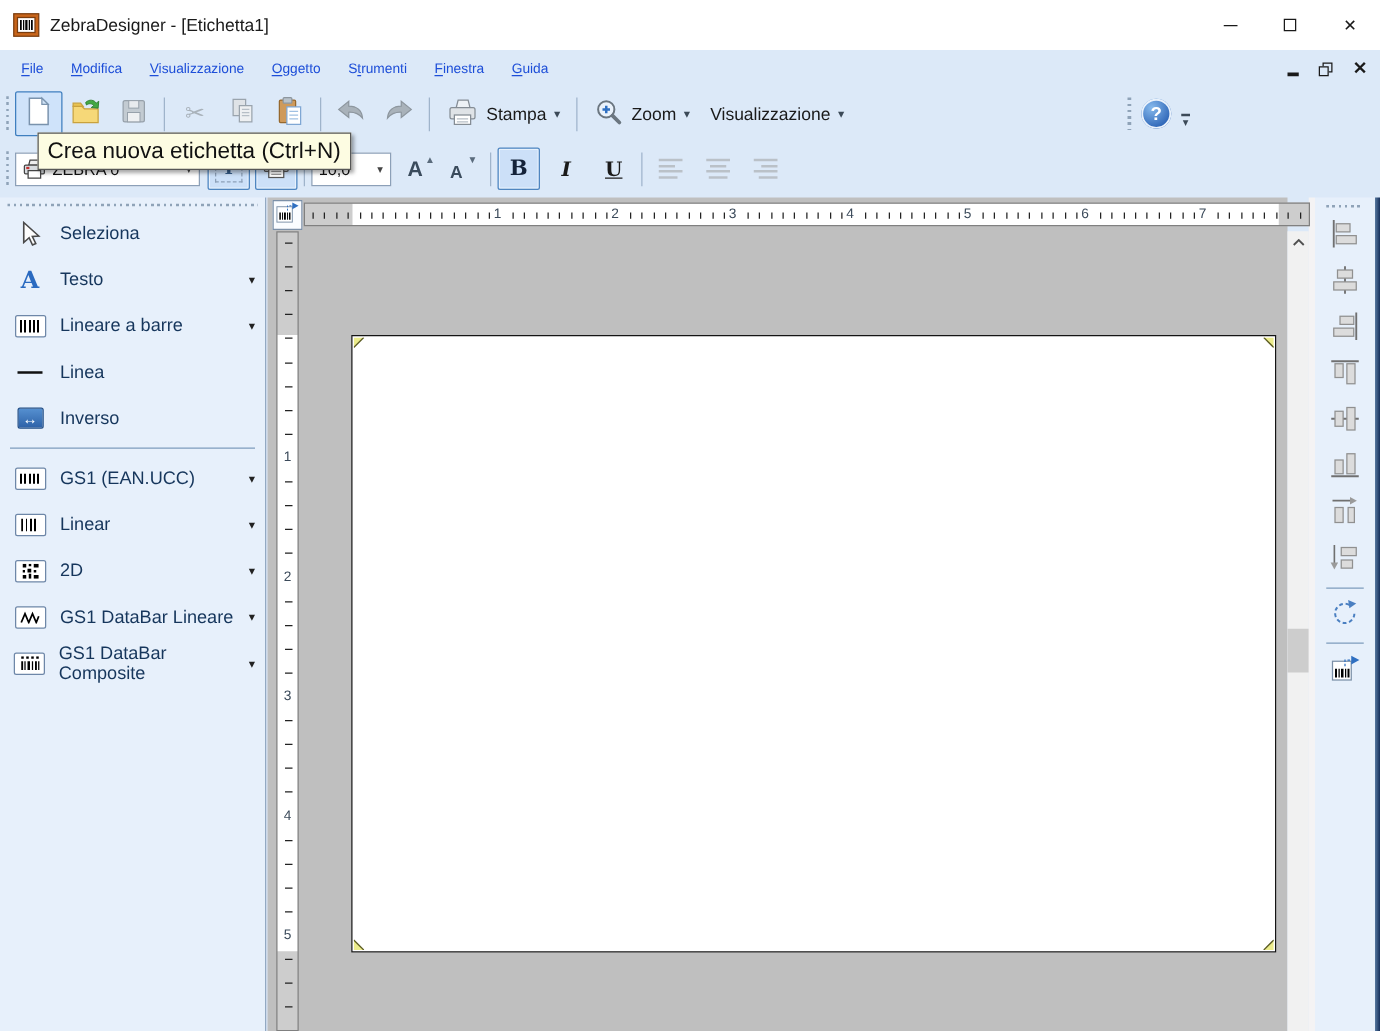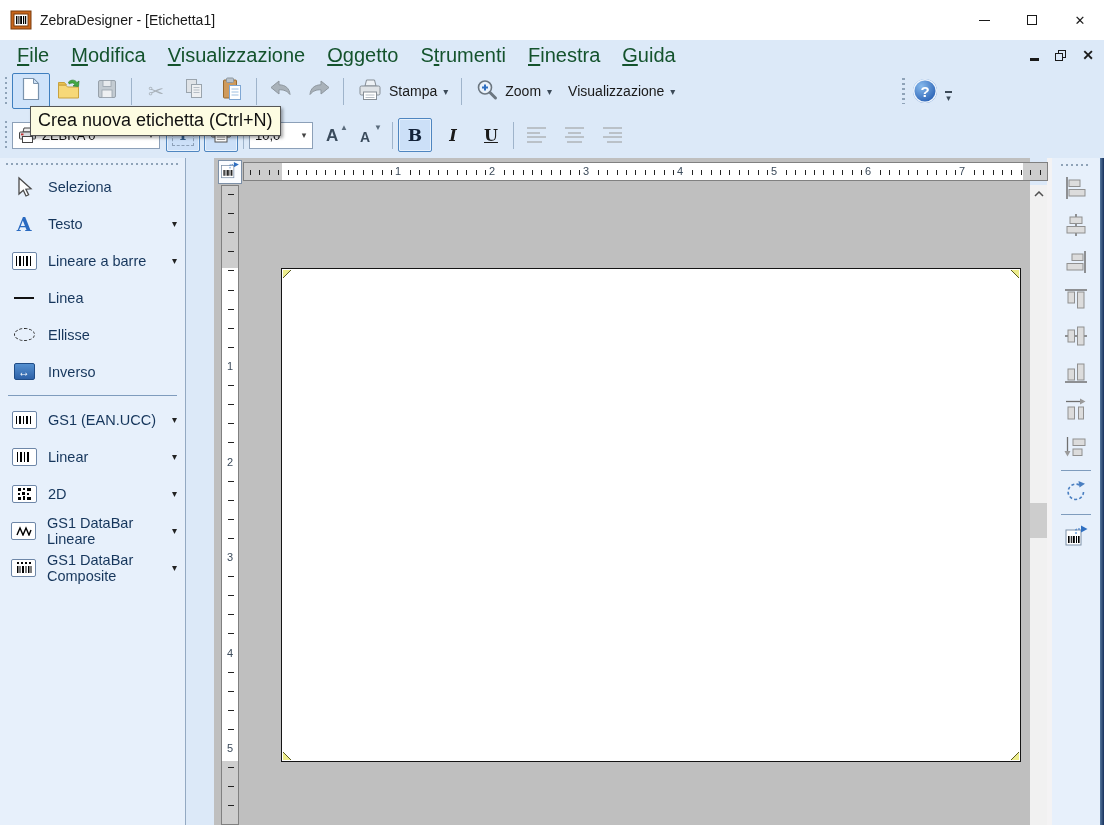--- a/index.html
+++ b/index.html
@@ -12,21 +12,21 @@
   .app-icon { width:22px; height:22px; margin-right:8px; flex:0 0 auto; }
   .titlebar .title { font-size:14px; color:#1a1a1a; }
   .win-controls { margin-left:auto; display:flex; height:100%; }
   .wbtn { width:48px; height:100%; display:flex; align-items:center; justify-content:center; color:#1a1a1a; }
   .min-glyph { width:11px; height:1px; background:#1a1a1a; }
   .max-glyph { width:10px; height:10px; border:1px solid #1a1a1a; }
   .close-glyph { font-size:13px; line-height:1; }
 
   
   .menubar { height:30px; background:#dce9f8; display:flex; align-items:center; padding-left:6px; position:relative; }
-  .menu-item { padding:5px 11px; font-size:20px; color:#14532d; cursor:default; }
+  .menu-item { padding:5px 11px; font-size:11px; color:#1d4ed8; cursor:default; }
   .menu-item u { text-underline-offset:2px; }
   .mdi-controls { position:absolute; right:10px; top:0; height:100%; display:flex; align-items:center; gap:16px; }
   .mdi-min { width:9px; height:3px; background:#1a1a1a; margin-top:8px; }
   .mdi-restore { position:relative; width:11px; height:11px; }
   .mdi-restore .b { position:absolute; left:0; bottom:0; width:8px; height:8px; border:1.6px solid #1a1a1a; background:#dce9f8; }
   .mdi-restore .f { position:absolute; right:0; top:0; width:8px; height:8px; border:1.6px solid #1a1a1a; }
   .mdi-close { font-size:14px; font-weight:bold; color:#1a1a1a; line-height:1; }
 
   
   .toolbar { display:flex; align-items:center; background:#dce9f8; position:relative; }
@@ -68,21 +68,21 @@
   .alignbars { width:19px; display:flex; flex-direction:column; gap:2.5px; }
   .alignbars div { height:2px; background:#b9bfc6; }
   .alignbars.l { align-items:flex-start; } .alignbars.c { align-items:center; } .alignbars.r { align-items:flex-end; }
 
   
   .tooltip { position:absolute; left:30px; top:106px; z-index:60; background:#fdfce2; border:1px solid #565656; padding:3px 7px 4px; font-size:18px; color:#111; box-shadow:2px 2px 3px rgba(0,0,0,.35); white-space:nowrap; }
 
   
   .content { position:absolute; left:0; top:158px; width:1104px; height:667px; background:#dce9f8; }
 
-  .sidebar { position:absolute; left:0; top:0; width:186px; height:100%; background:#e7f0fb; border-right:1px solid #93a9c2; }
+  .sidebar { position:absolute; left:0; top:0; width:213px; height:100%; background:#e7f0fb; border-right:1px solid #93a9c2; }
   .grip-h { height:4px; margin:4px 6px 2px;
     background-image:repeating-linear-gradient(to right,#8fa3b8 0 2px,transparent 2px 5px);
     background-size:100% 2px; background-repeat:no-repeat; background-position:center; }
   .tool-row { height:37px; display:flex; align-items:center; padding-left:11px; gap:11px; font-size:14.5px; color:#16365c; }
   .tool-row .ticon { width:26px; display:flex; align-items:center; justify-content:center; }
   .tool-row .tdd { margin-left:auto; margin-right:8px; font-size:10px; color:#222; }
   .side-sep { border-top:1px solid #7f9cbd; margin:5px 8px 5px 8px; }
 
   .bc-box { width:25px; height:18px; border:1px solid #6e87a8; border-radius:2px; background:#fff; display:flex; align-items:center; justify-content:center; }
   .bc-bars { width:17px; height:10px; background:repeating-linear-gradient(90deg,#000 0 1.5px,transparent 1.5px 3.5px); }
@@ -430,26 +430,20 @@
               </span>
             </span>
             <span>Lineare a barre</span>
             <span class="tdd">▾</span>
           </div>
           <div class="tool-row">
             <span class="ticon">
               <span class="line-icon"></span>
             </span>
             <span>Linea</span>
-          </div>
-          <div class="tool-row">
-            <span class="ticon">
-              <span class="ellipse-icon"></span>
-            </span>
-            <span>Ellisse</span>
           </div>
           <div class="tool-row">
             <span class="ticon">
               <span class="inv-icon">↔</span>
             </span>
             <span>Inverso</span>
           </div>
           <div class="side-sep"></div>
           <div class="tool-row">
             <span class="ticon">

